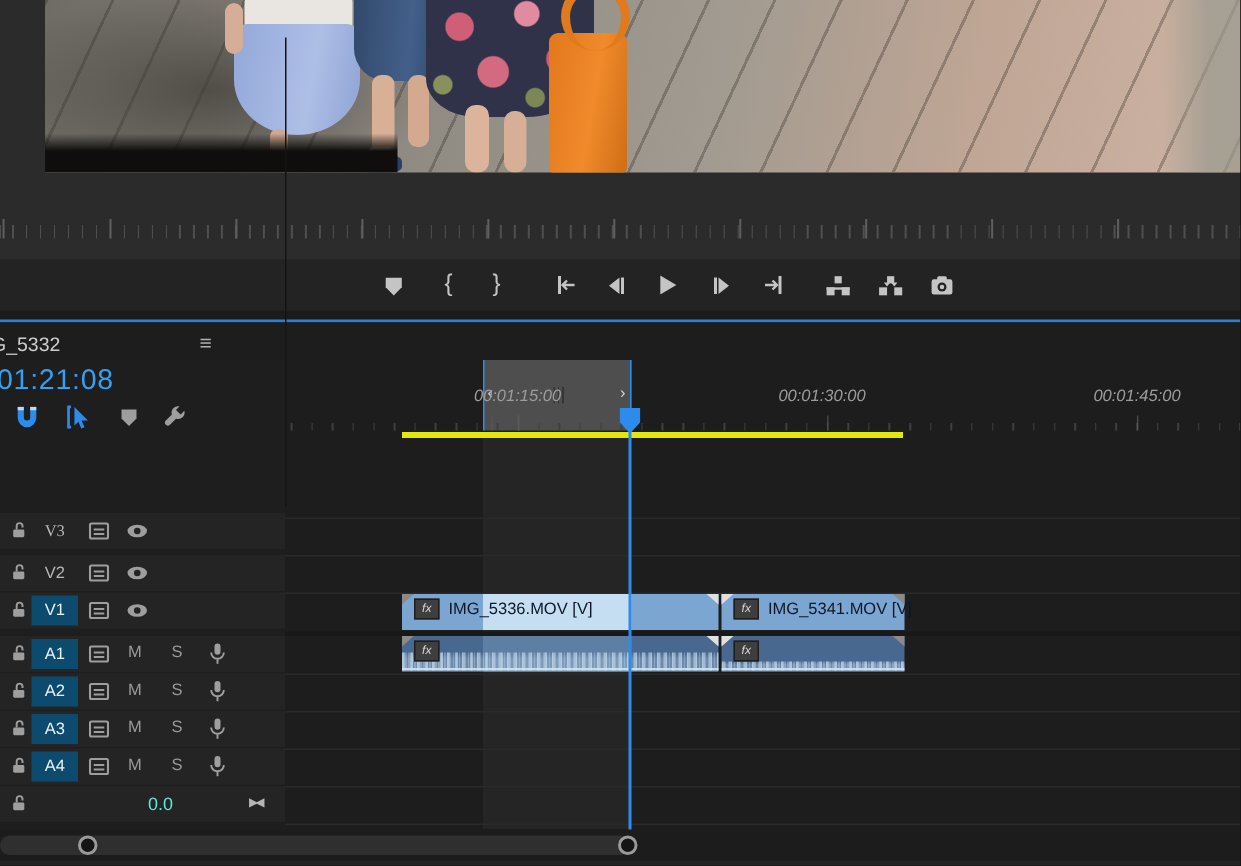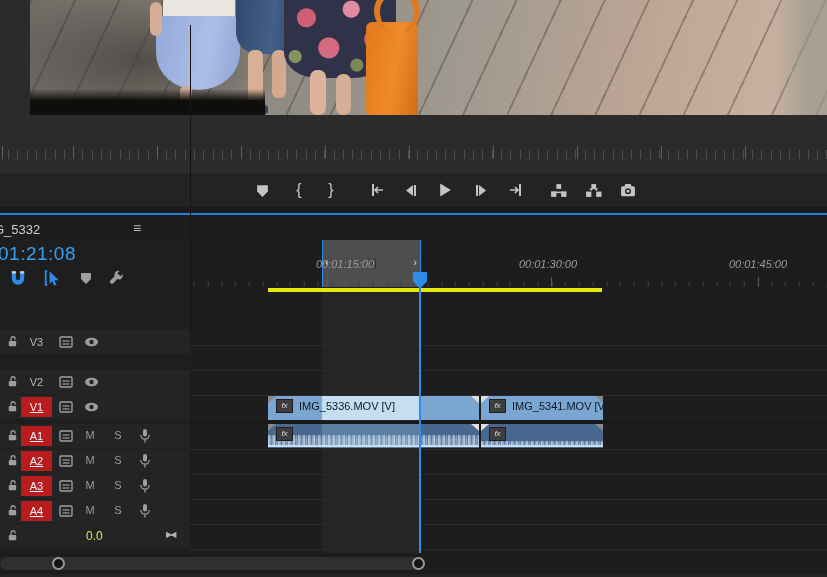--- a/index.html
+++ b/index.html
@@ -42,23 +42,23 @@
   .ticks-minor{position:absolute;left:0;right:0;top:42px;height:5px;
     background:repeating-linear-gradient(90deg,#3f3f3f 0 1px,transparent 1px 13.75px);background-position-x:3.75px;}
   .ticks-major{position:absolute;left:0;right:0;top:37px;height:10px;
     background:repeating-linear-gradient(90deg,#5a5a5a 0 1px,transparent 1px 206.5px);background-position-x:155px;}
   .render-bar{position:absolute;left:78px;top:48px;width:334px;height:4px;background:#e3e70e;}
   
   .headers{position:absolute;left:0;top:77px;width:190px;height:261px;}
   .trow{position:absolute;left:0;width:190px;height:24px;background:#242424;}
   .tlabel{position:absolute;left:21px;top:2px;width:31px;height:20px;line-height:20px;text-align:center;
           font-size:11px;color:#b8b8b8;}
-  .tlabel.on{background:#b91c1c;color:#eaf4fd;text-decoration:underline;}
+  .tlabel.on{background:#0c4a6e;color:#eaf4fd;}
   .ms{position:absolute;top:5px;font-size:11px;color:#9a9a9a;width:12px;text-align:center;}
-  .level{position:absolute;left:86px;top:5px;width:42px;text-align:left;font-size:12px;color:#bef264;}
+  .level{position:absolute;left:86px;top:5px;width:42px;text-align:center;font-size:12px;color:#5eead4;}
   .bowtie{position:absolute;left:166px;top:6px;font-size:8px;color:#b5b5b5;letter-spacing:-2px;}
   .hline{position:absolute;left:0;width:637px;height:1px;background:#2a2a2a;}
   
   .tracks{position:absolute;left:190px;top:77px;width:637px;height:261px;background:#1d1d1d;overflow:hidden;}
   .sel-band{position:absolute;left:132px;top:0;width:99px;height:261px;background:rgba(255,255,255,.04);}
   .av-divider{position:absolute;left:0;top:129px;width:637px;height:3px;background:#181818;}
   .clip{position:absolute;height:24px;box-sizing:border-box;}
   .clip.v{background:#7ba6d2;}
   .clip.a{background:#49688f;}
   .clip .sel{position:absolute;top:0;bottom:0;background:rgba(222,240,252,.75);}
@@ -246,21 +246,21 @@
       <span class="rlabel" style="left:155px;">00:01:15:00</span>
       <span class="rlabel" style="left:358px;">00:01:30:00</span>
       <span class="rlabel" style="left:568px;">00:01:45:00</span>
       <div class="ticks-minor"></div>
       <div class="ticks-major"></div>
       <div class="render-bar"></div>
     </div>
 
     <div class="headers">
 
-      <div class="trow" style="top:38px;">
+      <div class="trow" style="top:50px;font-family:Liberation Serif, serif;">
         <span class="icon abs" style="left:6px;top:5px;">
             <svg width="13" height="13" viewBox="0 0 14 14">
               <rect x="3" y="6.5" width="8" height="5.5" rx="1" fill="#9e9e9e"></rect>
               <path d="M5.5 6.5 V4 a2.1 2.1 0 0 1 4.2 0 V5" stroke="#9e9e9e" stroke-width="1.4" fill="none"></path>
             </svg>
           </span>
         <span class="tlabel">V3</span>
         <span class="icon abs" style="left:59px;top:6px;">
             <svg width="14" height="12" viewBox="0 0 14 12">
               <rect x="1" y="1" width="12" height="10" rx="1" fill="none" stroke="#9e9e9e" stroke-width="1.4"></rect>

